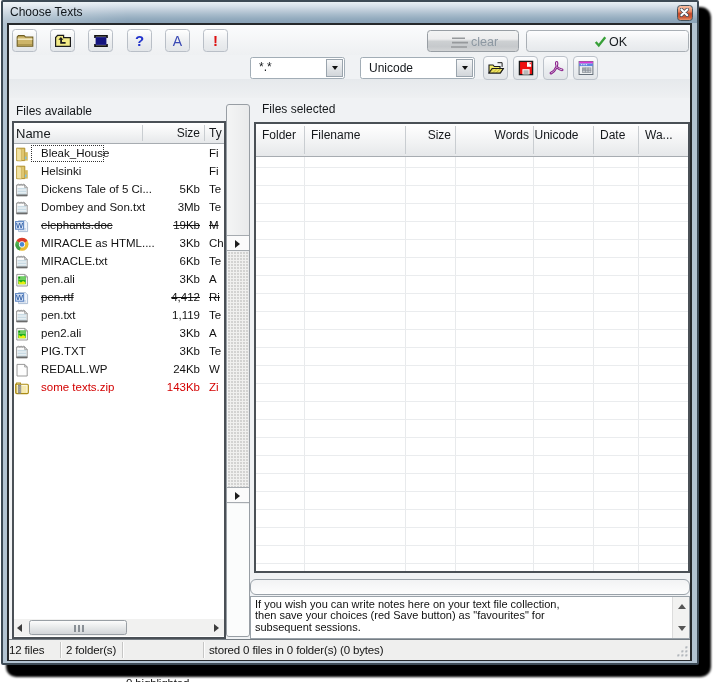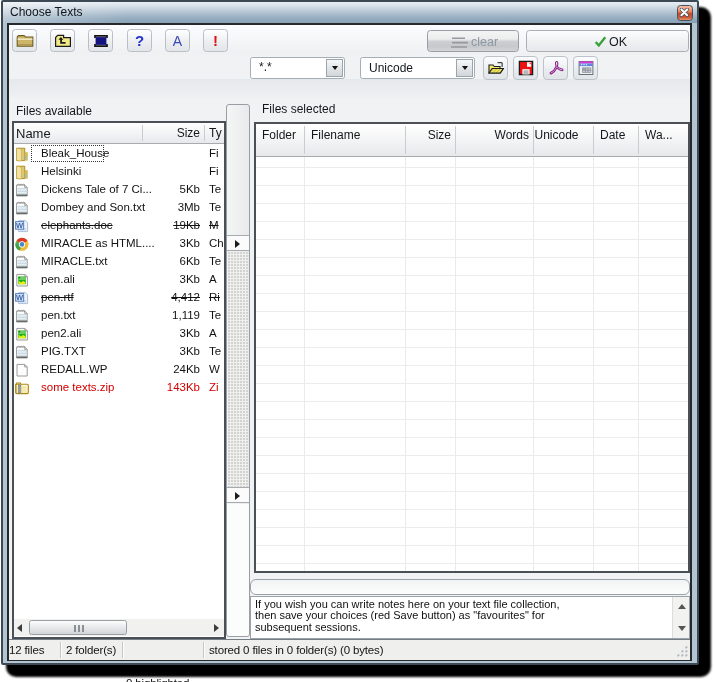--- a/index.html
+++ b/index.html
@@ -232,21 +232,21 @@
           <span class="tp">Fi</span>
         </div>
       <div class="lrow" style="top:58px;">
           <svg class="licon" width="16" height="16" viewBox="0 0 16 16">
 <path d="M2.6 3 L10.6 3 L13.2 5.6 L13.2 14 L2.6 14 Z" fill="#fdfdfd" stroke="#909090" stroke-width="0.9"></path>
 <path d="M10.6 3 L10.6 5.6 L13.2 5.6 Z" fill="#e8e8e8" stroke="#909090" stroke-width="0.7"></path>
 <path d="M3.6 6.4 H12.4 M3.6 8 H12.4 M3.6 9.6 H12.4 M3.6 11.2 H12.4 M3.6 12.8 H12.4" stroke="#bcd2de" stroke-width="0.9"></path>
 <path d="M3.4 3.3 a1.1 1.1 0 0 1 2.2 0 M6 3.3 a1.1 1.1 0 0 1 2.2 0 M8.6 3.3 a1.1 1.1 0 0 1 2.2 0" stroke="#8a8a8a" stroke-width="0.8" fill="none"></path>
 <path d="M2.6 13.2 H13.2" stroke="#606060" stroke-width="1.4"></path>
 </svg>
-          <span class="nm">Dickens Tale of 7 Ci...</span>
+          <span class="nm">Dickens Tale of 5 Ci...</span>
           <span class="sz">5Kb</span>
           <span class="tp">Te</span>
         </div>
       <div class="lrow" style="top:76px;">
           <svg class="licon" width="16" height="16" viewBox="0 0 16 16">
 <path d="M2.6 3 L10.6 3 L13.2 5.6 L13.2 14 L2.6 14 Z" fill="#fdfdfd" stroke="#909090" stroke-width="0.9"></path>
 <path d="M10.6 3 L10.6 5.6 L13.2 5.6 Z" fill="#e8e8e8" stroke="#909090" stroke-width="0.7"></path>
 <path d="M3.6 6.4 H12.4 M3.6 8 H12.4 M3.6 9.6 H12.4 M3.6 11.2 H12.4 M3.6 12.8 H12.4" stroke="#bcd2de" stroke-width="0.9"></path>
 <path d="M3.4 3.3 a1.1 1.1 0 0 1 2.2 0 M6 3.3 a1.1 1.1 0 0 1 2.2 0 M8.6 3.3 a1.1 1.1 0 0 1 2.2 0" stroke="#8a8a8a" stroke-width="0.8" fill="none"></path>
 <path d="M2.6 13.2 H13.2" stroke="#606060" stroke-width="1.4"></path>

